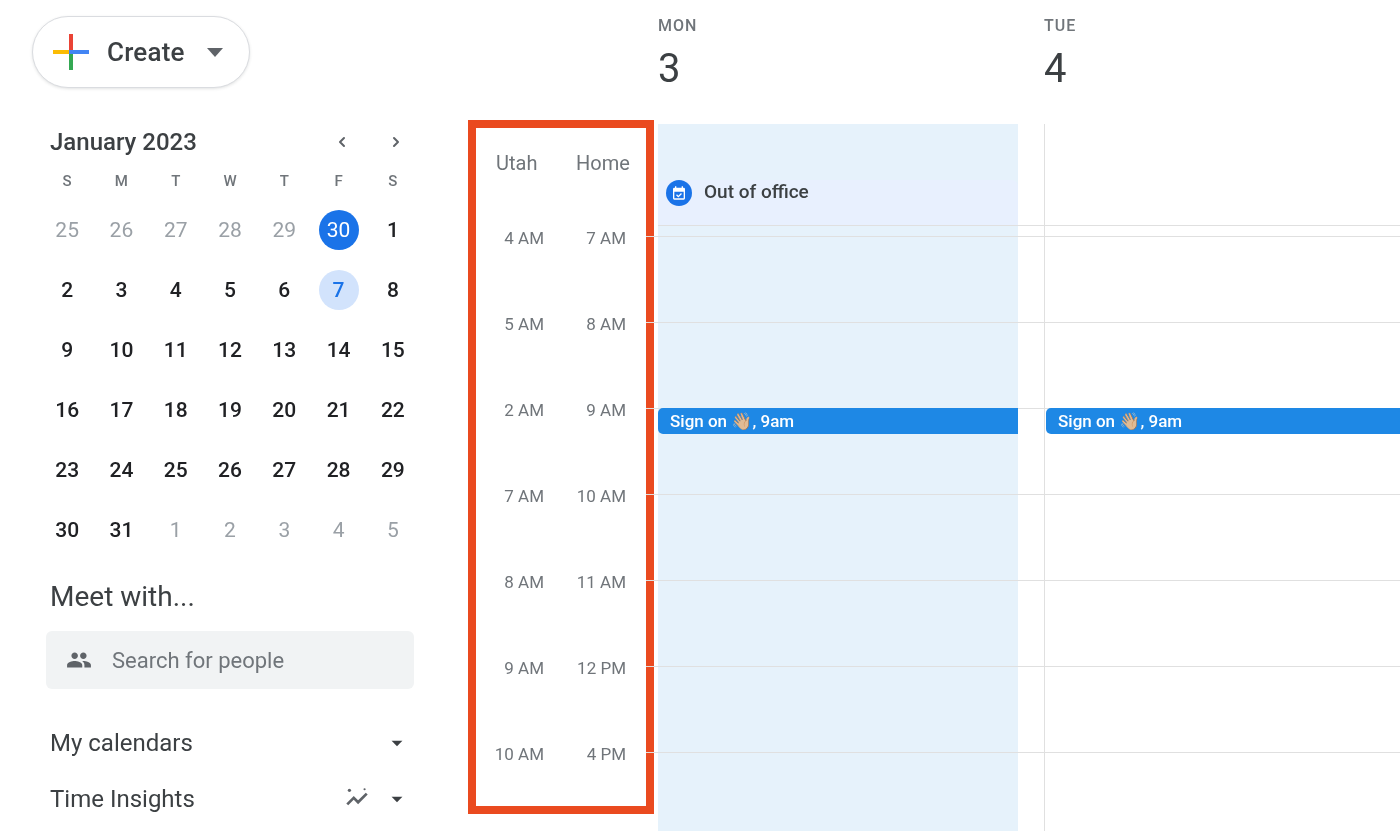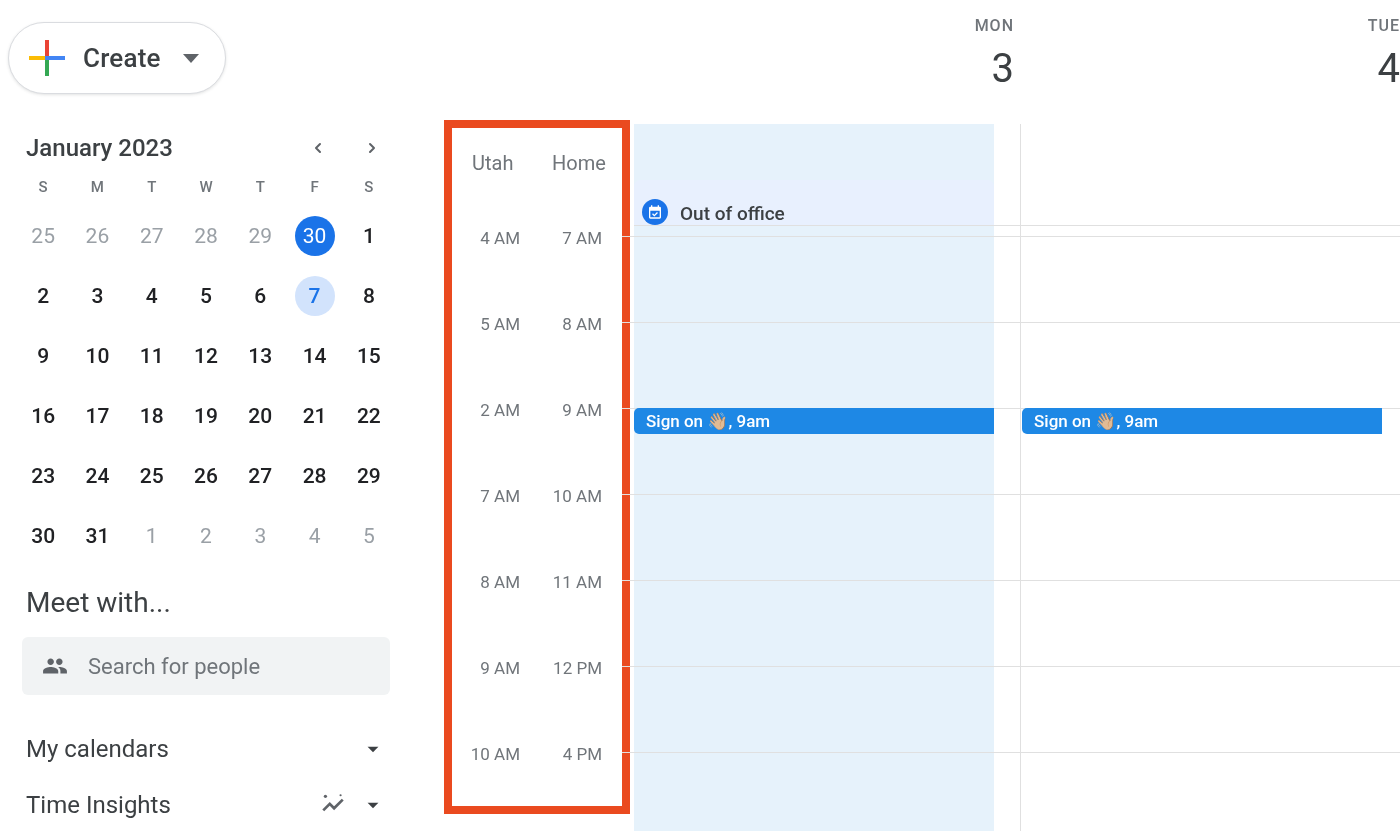--- a/index.html
+++ b/index.html
@@ -25,22 +25,23 @@
     overflow: hidden;
   }
   .app {
     display: flex;
     width: 1400px;
     height: 831px;
   }
   
   .sidebar {
     width: 412px;
-    padding: 22px 14px 0 14px;
+    padding: 16px 14px 0 14px;
     flex: 0 0 412px;
+    margin-left: 24px;
   }
   .create-btn {
     display: inline-flex;
     align-items: center;
     gap: 18px;
     height: 72px;
     padding: 0 26px 0 20px;
     border-radius: 40px;
     border: 1px solid #dadce0;
     background: #fff;
@@ -163,21 +164,21 @@
   
   .main {
     flex: 1;
     position: relative;
   }
 
   
   .day-col-header {
     position: absolute;
     top: 16px;
-    text-align: right;
+    text-align: left;
     width: 380px;
   }
   .day-col-header .dow-name {
     font-size: 16px;
     letter-spacing: 1px;
     color: var(--text-muted);
     font-weight: 500;
   }
   .day-col-header .day-num {
     font-size: 40px;
@@ -256,21 +257,21 @@
   }
 
   
   .ooo-pill {
     position: absolute;
     left: 222px;
     width: 360px;
     top: 180px;
     height: 45px;
     display: flex;
-    align-items: flex-end;
+    align-items: flex-start;
     gap: 12px;
     background: #e8f0fe;
     border-radius: 6px 6px 0 0;
     padding-left: 8px;
     color: #3c4043;
     font-size: 19px;
     font-weight: 500;
   }
   .ooo-pill .icon-wrap {
     width: 26px; height: 26px;

